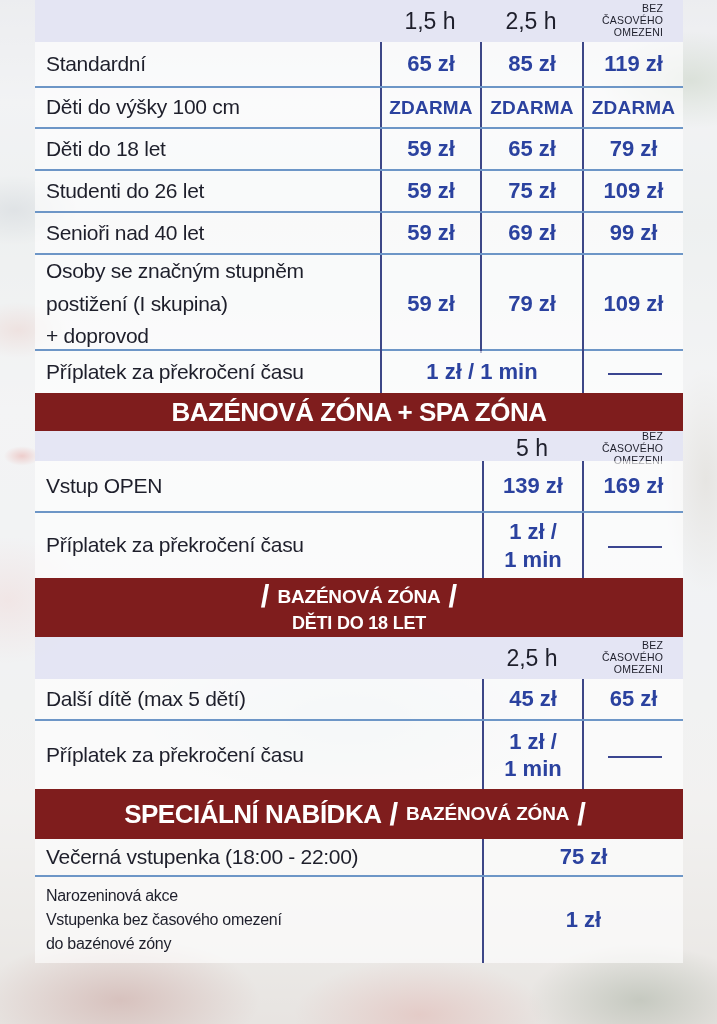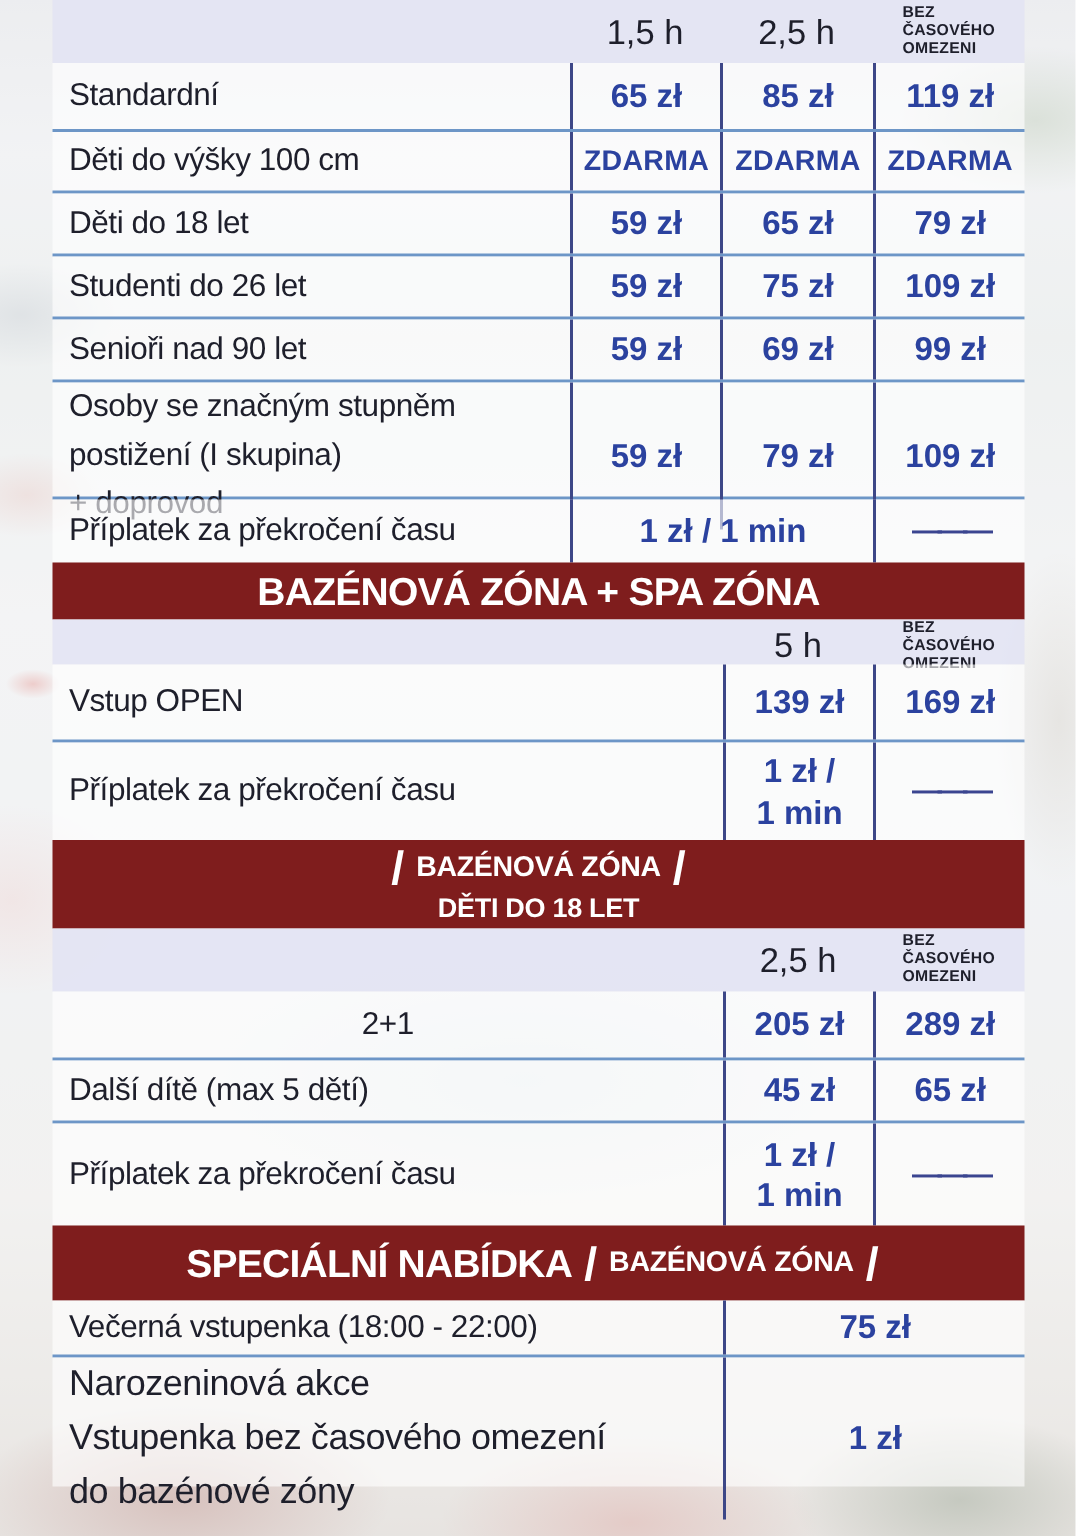--- a/index.html
+++ b/index.html
@@ -20,37 +20,37 @@
       radial-gradient(160px 80px at 640px 1000px, rgba(70,90,60,.5), transparent 70%),
       linear-gradient(180deg,#d9dbe0 0%,#e4e6e9 10%,#dce1e1 22%,#e7e8ea 40%,#e2e5e8 60%,#e4e3e1 78%,#d8d4cf 92%,#cfc8c2 100%);}
   .backdrop::after{content:"";position:absolute;inset:0;background:rgba(255,255,255,.5);}
   .table{position:absolute;left:35px;top:0;width:648px;}
   .g4{display:grid;grid-template-columns:345px 100px 102px 101px;}
   .g4ot{display:grid;grid-template-columns:345px 202px 101px;}
   .g3{display:grid;grid-template-columns:447px 100px 101px;}
   .g2{display:grid;grid-template-columns:447px 201px;}
   .h38{height:38px}.h41{height:41px}.h42{height:42px}.h45{height:30px}.h46{height:46px}
   .h47{height:52px}.h50{height:50px}.h59{height:59px}.h65{height:65px}.h68{height:68px}
-  .h86{height:86px}.h101{height:78px}
+  .h86{height:86px}.h101{height:96px}
   .row,.band,.banner{box-sizing:border-box;position:relative;}
   .row{background:rgba(255,255,255,.62);border-bottom:2px solid #6d96c7;}
   .row.nosep{border-bottom:none;}
   .band{background:rgba(227,228,243,.93);}
   .cell{display:flex;align-items:center;}
   .lbl{display:flex;align-items:center;padding-left:11px;color:#1e1f2b;font-size:21px;
     letter-spacing:-.3px;white-space:pre-line;line-height:1.55;}
-  .lbl.small{font-size:24px;line-height:1.5;}
+  .lbl.small{font-size:16px;line-height:1.5;}
   .lbl.center{justify-content:center;padding-left:0;}
   .val{display:flex;align-items:center;justify-content:center;color:#2b429f;font-weight:bold;
     font-size:22px;border-left:2px solid #3d4787;white-space:pre-line;text-align:center;line-height:1.25;}
   .val.free{font-size:19px;letter-spacing:.2px;}
   .hbig{display:flex;align-items:center;justify-content:center;color:#1e1f2b;
     font-weight:normal;font-size:23px;}
   .hsmall{display:flex;align-items:center;justify-content:center;color:#1e1f2b;
-    font-weight:bold;font-size:10.5px;line-height:1.12;text-align:left;
+    font-weight:normal;font-size:10.5px;line-height:1.12;text-align:right;
     white-space:pre-line;letter-spacing:.2px;}
   .dash{color:#3a4590;font-size:20px;font-weight:bold;letter-spacing:-3px;}
   .banner{background:#7f1d1d;color:#fff;display:flex;flex-direction:column;
     align-items:center;justify-content:center;}
   .bline{display:flex;align-items:center;}
   .b-main{font-size:26px;font-weight:bold;letter-spacing:-.5px;}
   .b-slash{font-size:31px;font-weight:bold;margin:0 8px;line-height:1;}
   .b-sub{font-size:19px;font-weight:bold;letter-spacing:-.2px;text-align:right;}
   .b-line2{font-size:18px;font-weight:bold;margin-top:1px;letter-spacing:-.2px;}
 </style>
@@ -93,21 +93,21 @@
     </div>
 
     <div class="row g4 h42">
       <div class="lbl">Studenti do 26 let</div>
       <div class="val">59 zł</div>
       <div class="val">75 zł</div>
       <div class="val">109 zł</div>
     </div>
 
     <div class="row g4 h42">
-      <div class="lbl">Senioři nad 90 let</div>
+      <div class="lbl">Senioři nad 40 let</div>
       <div class="val">59 zł</div>
       <div class="val">69 zł</div>
       <div class="val">99 zł</div>
     </div>
 
     <div class="row g4 h101">
       <div class="lbl">Osoby se značným stupněm
 postižení (I skupina)
 + doprovod</div>
       <div class="val">59 zł</div>
@@ -158,25 +158,20 @@
     </div>
 
     <div class="band g3 h42">
       <div class="cell"></div>
       <div class="hbig">2,5 h</div>
       <div class="hsmall">BEZ
 ČASOVÉHO
 OMEZENI</div>
     </div>
 
-    <div class="row g3 h46">
-      <div class="lbl center">2+1</div>
-      <div class="val">205 zł</div>
-      <div class="val">289 zł</div>
-    </div>
 
     <div class="row g3 h42">
       <div class="lbl">Další dítě (max 5 dětí)</div>
       <div class="val">45 zł</div>
       <div class="val">65 zł</div>
     </div>
 
     <div class="row g3 h68 nosep">
       <div class="lbl">Příplatek za překročení času</div>
       <div class="val">1 zł /

